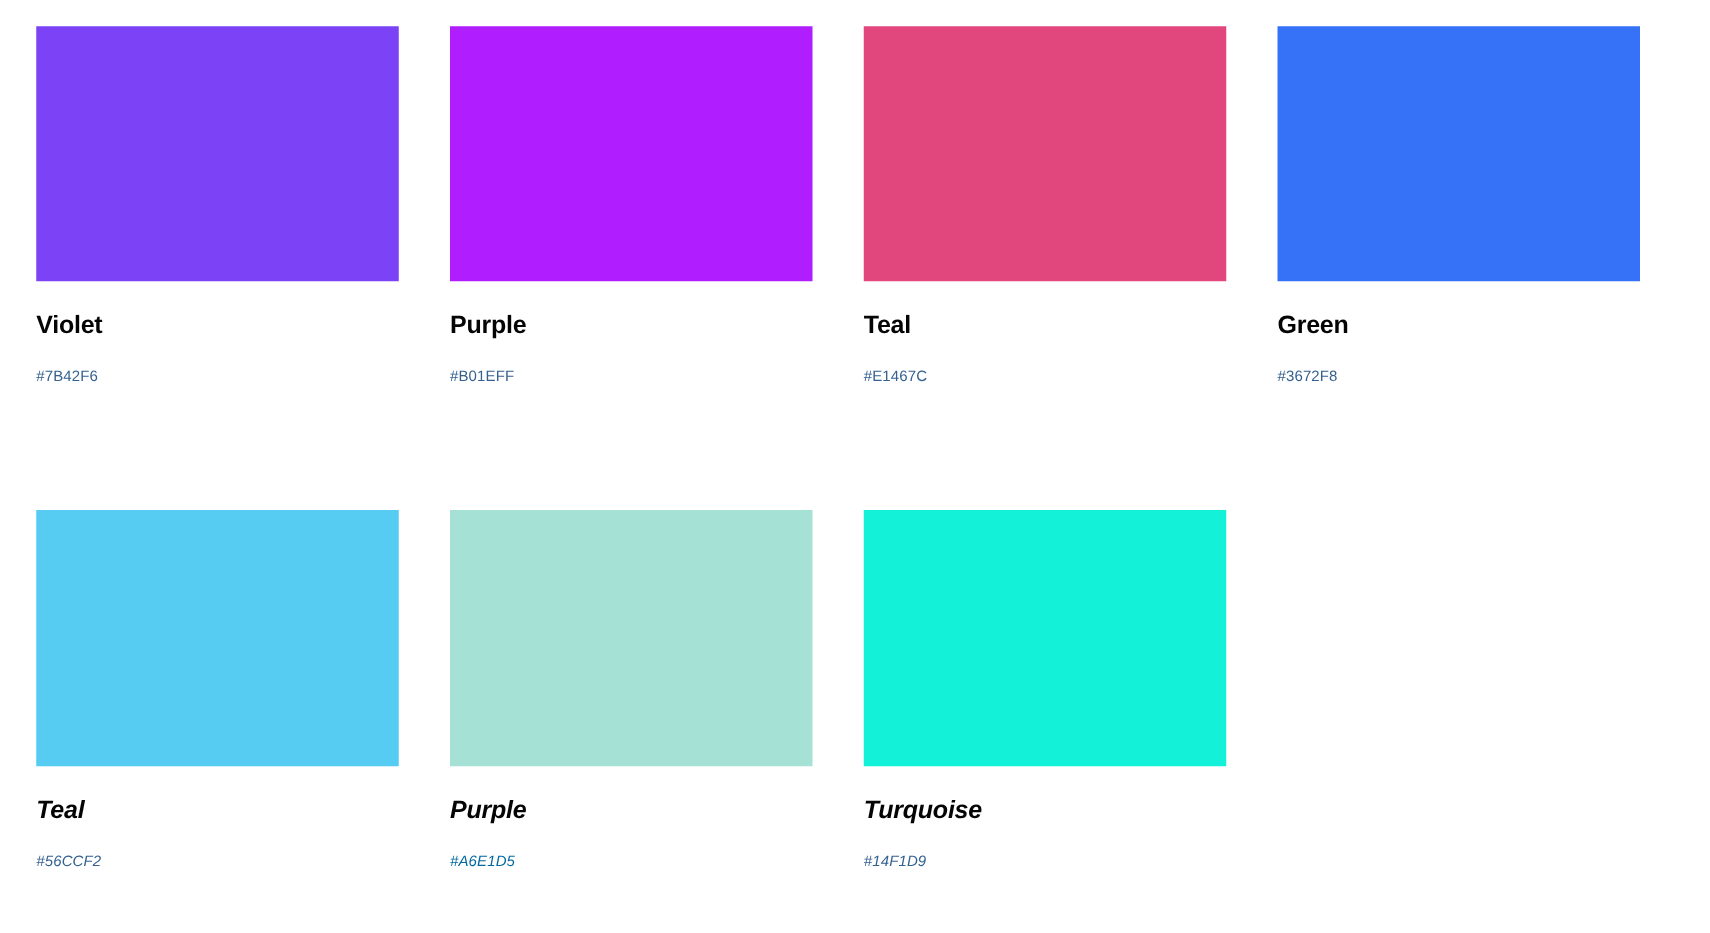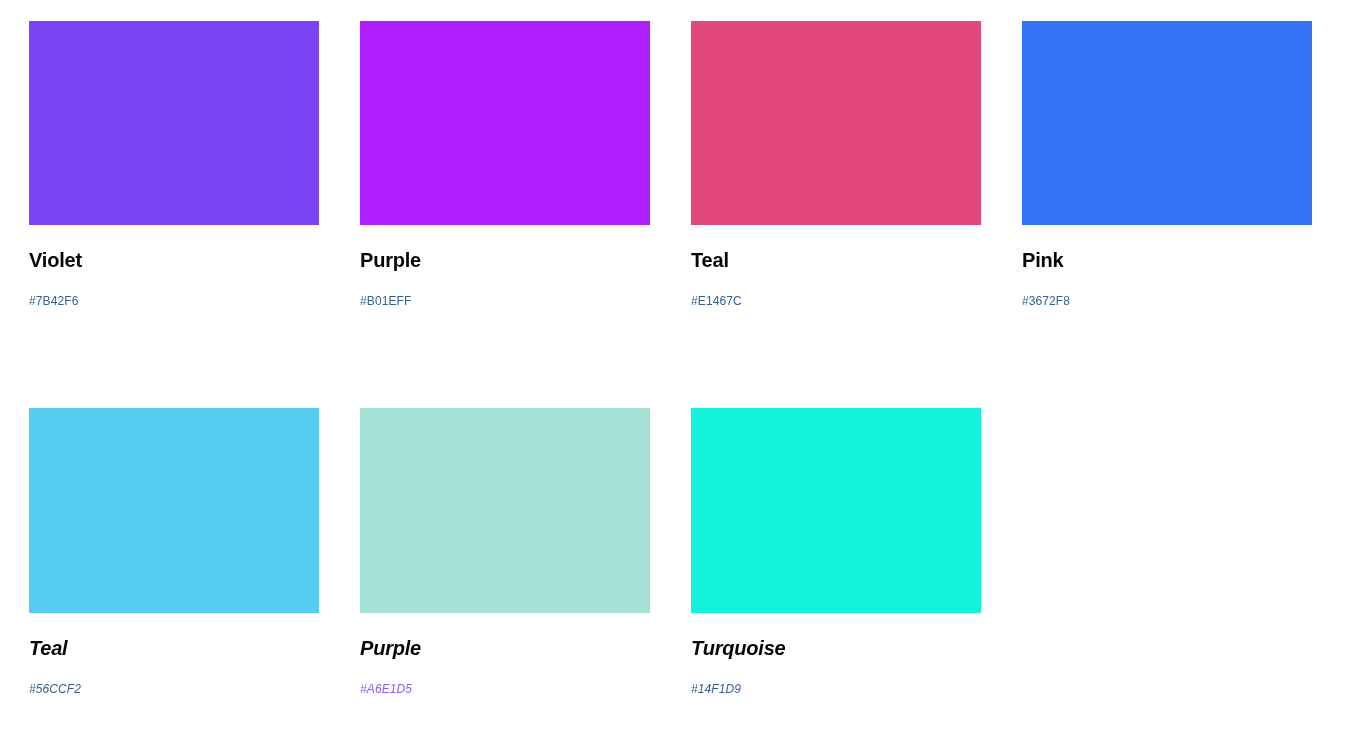--- a/index.html
+++ b/index.html
@@ -96,38 +96,38 @@
     </div>
 
     <div class="swatch-cell">
       <div class="swatch-chip" style="background-color: rgb(225, 70, 124);"></div>
       <div class="swatch-name" style="color: rgb(5, 5, 5);">Teal</div>
       <div class="swatch-hex" style="color: rgb(52, 97, 143);">#E1467C</div>
     </div>
 
     <div class="swatch-cell">
       <div class="swatch-chip" style="background-color: rgb(54, 114, 248);"></div>
-      <div class="swatch-name" style="color: rgb(5, 5, 5);">Pink</div>
+      <div class="swatch-name" style="color: rgb(5, 5, 5);">Green</div>
       <div class="swatch-hex" style="color: rgb(52, 97, 143); text-align: right;">#3672F8</div>
     </div>
 
   </div>
 
   <div class="palette-row row-2">
 
     <div class="swatch-cell">
       <div class="swatch-chip" style="background-color: rgb(86, 204, 242);"></div>
       <div class="swatch-name" style="color: rgb(5, 5, 5);">Teal</div>
       <div class="swatch-hex" style="color: rgb(52, 97, 143);">#56CCF2</div>
     </div>
 
     <div class="swatch-cell">
       <div class="swatch-chip" style="background-color: rgb(166, 225, 213);"></div>
       <div class="swatch-name" style="color: rgb(5, 5, 5);">Purple</div>
-      <div class="swatch-hex" style="color: #8b5cf6; text-align: center;">#A6E1D5</div>
+      <div class="swatch-hex" style="color: #0369a1; text-align: center;">#A6E1D5</div>
     </div>
 
     <div class="swatch-cell">
       <div class="swatch-chip" style="background-color: rgb(20, 241, 217);"></div>
       <div class="swatch-name" style="color: rgb(5, 5, 5);">Turquoise</div>
       <div class="swatch-hex" style="color: rgb(52, 97, 143);">#14F1D9</div>
     </div>
 
     <div class="swatch-cell empty-cell">
       <div class="swatch-chip"></div>

